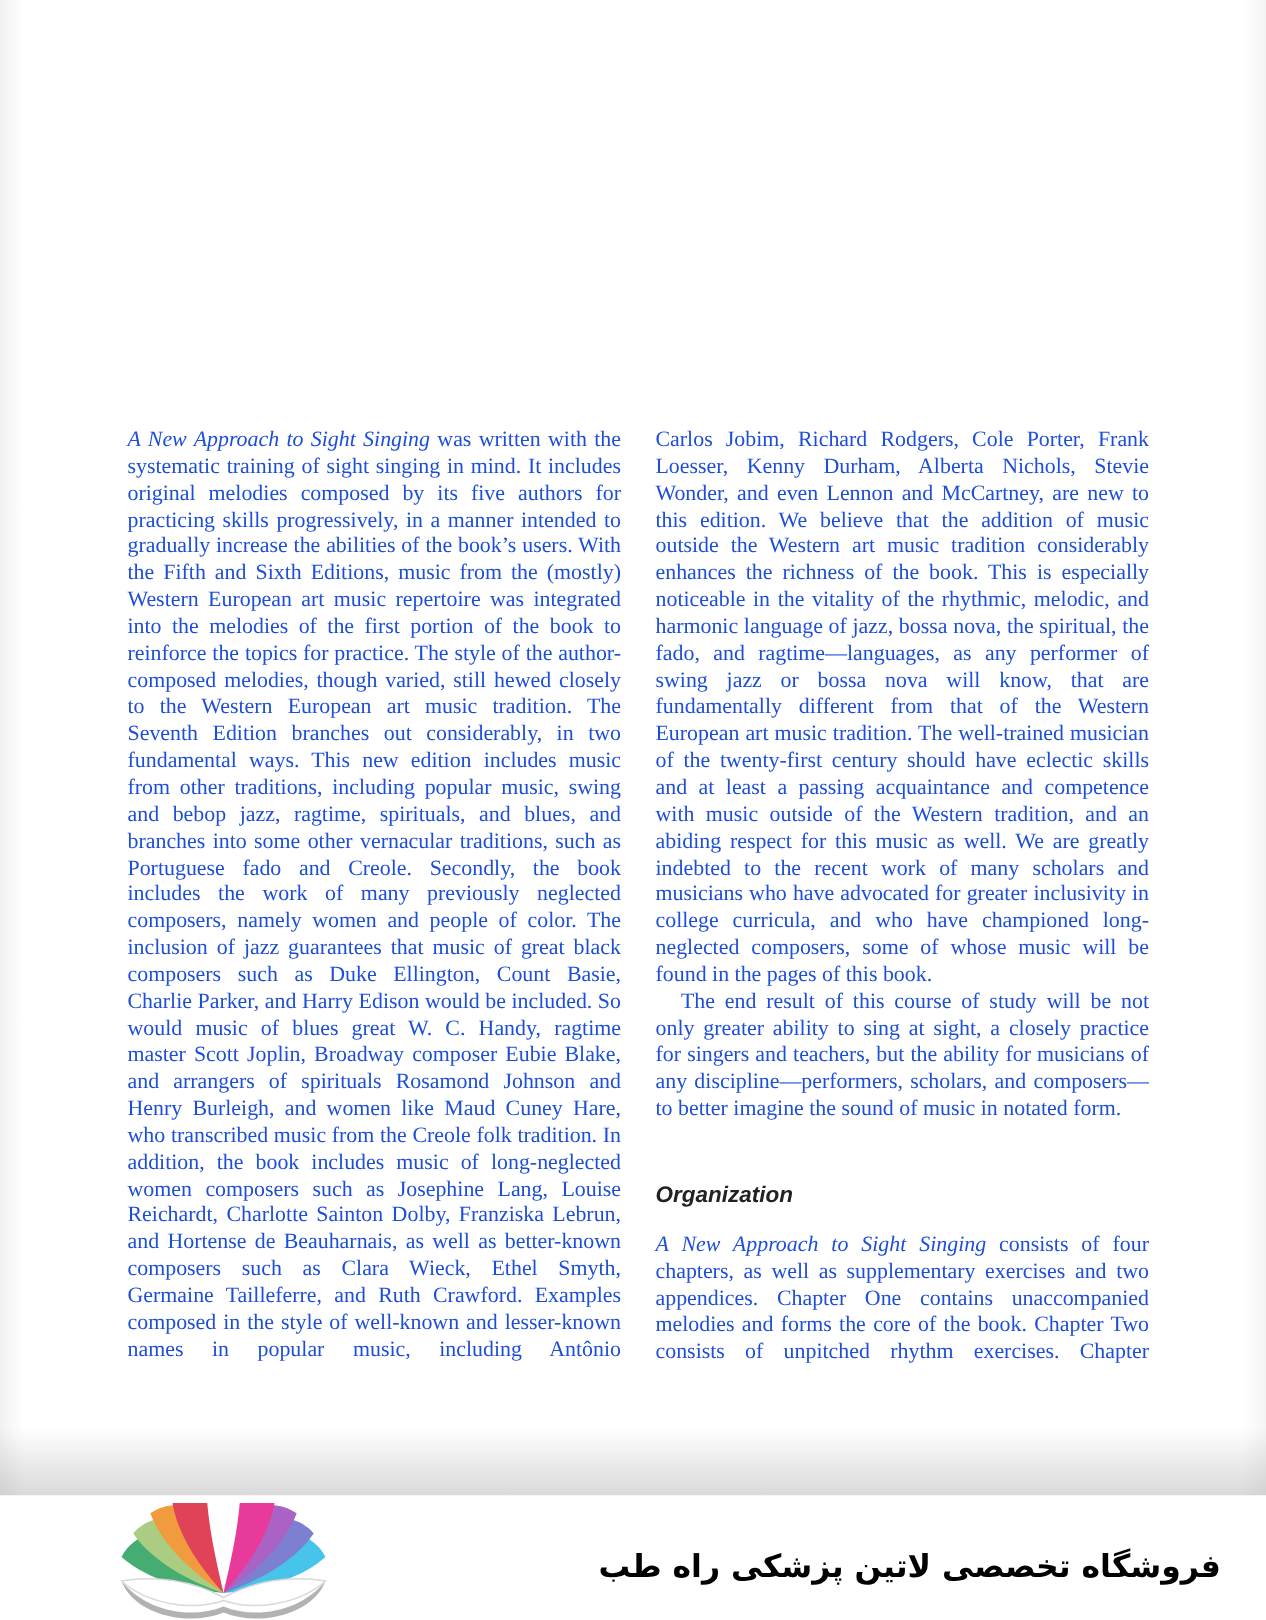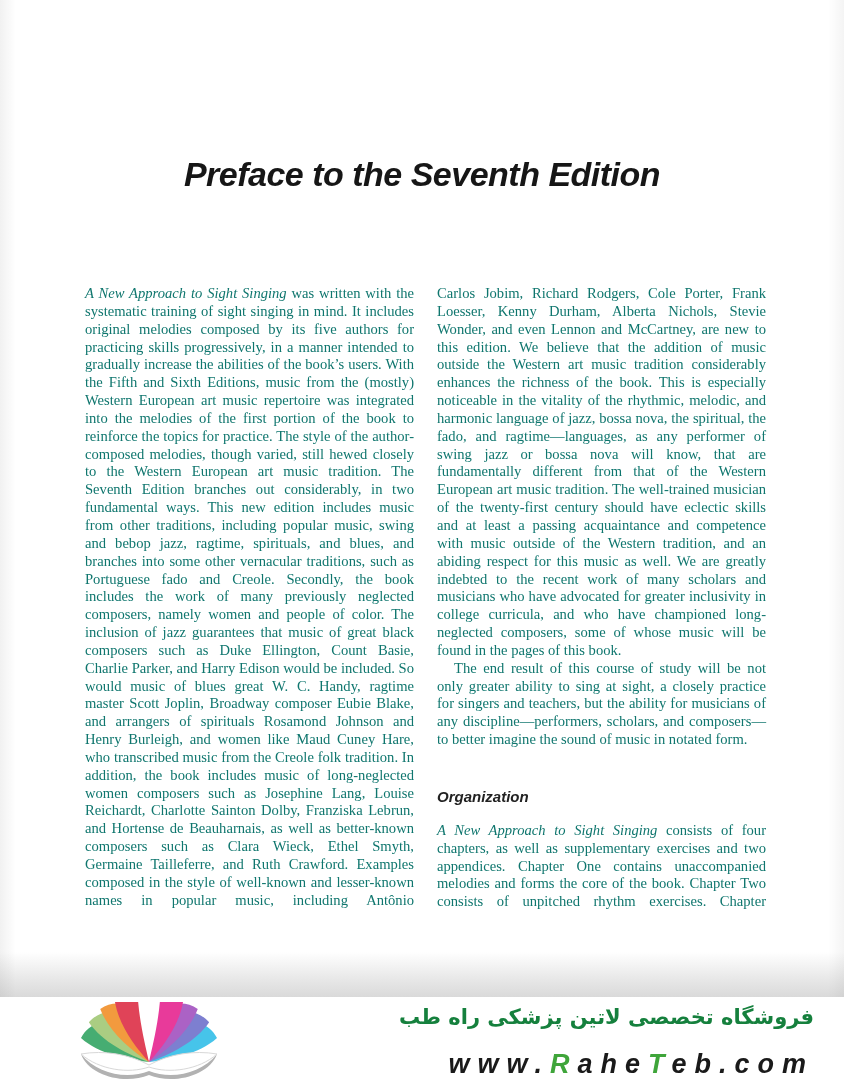--- a/index.html
+++ b/index.html
@@ -18,50 +18,49 @@
 
   .page-title{
     position:absolute;top:155px;left:0;width:844px;text-align:center;
     font-family:"Liberation Sans", sans-serif;font-weight:bold;font-style:italic;
     font-size:34px;color:#161616;letter-spacing:-0.5px;margin:0;
   }
 
   .columns{position:absolute;top:285px;left:85px;width:681px;display:flex;gap:23px;}
   .col{width:329px;}
   .body-text{
-    font-size:14.6px;line-height:17.85px;color:#0f766e;
+    font-size:14.6px;line-height:17.85px;color:#1d4ed8;
     text-align:justify;margin:0;
   }
   .cont{text-align-last:justify;}
   .lead-italic{font-style:italic;}
   .indent-p{text-indent:17px;}
   .section-heading{
     font-family:"Liberation Sans", sans-serif;font-weight:bold;font-style:italic;
     font-size:15px;color:#222222;margin:39px 0 17px 0;
   }
 
   .footer{position:absolute;left:0;top:997px;width:844px;height:83px;background:#ffffff;}
   .footer-logo{position:absolute;left:58px;top:5px;}
   .footer-text{position:absolute;right:30px;top:7px;text-align:right;}
   .persian-tagline{
     font-family:"DejaVu Sans", sans-serif;font-weight:bold;font-size:21px;
-    color:#15803d;direction:rtl;line-height:1.3;
+    color:#000000;direction:rtl;line-height:1.3;margin-top:27px;
   }
   .website-url{
     font-family:"Liberation Sans", sans-serif;font-weight:bold;font-size:27px;
     color:#1a1a1a;letter-spacing:8px;margin-top:18px;white-space:nowrap;font-style:italic;
   }
   .url-green{color:#3fa53a;}
 </style>
 </head>
 <body>
 
 <div class="scan-page">
 
-  <h1 class="page-title">Preface to the Seventh Edition</h1>
 
   <div class="columns">
     <div class="col">
       <p class="body-text cont"><span class="lead-italic">A New Approach to Sight Singing</span><span> was written with the systematic training of sight singing in mind. It includes original melodies composed by its five authors for practicing skills progressively, in a manner intended to gradually increase the abilities of the book’s users. With the Fifth and Sixth Editions, music from the (mostly) Western European art music repertoire was integrated into the melodies of the first portion of the book to reinforce the topics for practice. The style of the author-composed melodies, though varied, still hewed closely to the Western European art music tradition. The Seventh Edition branches out considerably, in two fundamental ways. This new edition includes music from other traditions, including popular music, swing and bebop jazz, ragtime, spirituals, and blues, and branches into some other vernacular traditions, such as Portuguese fado and Creole. Secondly, the book includes the work of many previously neglected composers, namely women and people of color. The inclusion of jazz guarantees that music of great black composers such as Duke Ellington, Count Basie, Charlie Parker, and Harry Edison would be included. So would music of blues great W. C. Handy, ragtime master Scott Joplin, Broadway composer Eubie Blake, and arrangers of spirituals Rosamond Johnson and Henry Burleigh, and women like Maud Cuney Hare, who transcribed music from the Creole folk tradition. In addition, the book includes music of long-neglected women composers such as Josephine Lang, Louise Reichardt, Charlotte Sainton Dolby, Franziska Lebrun, and Hortense de Beauharnais, as well as better-known composers such as Clara Wieck, Ethel Smyth, Germaine Tailleferre, and Ruth Crawford. Examples composed in the style of well-known and lesser-known names in popular music, including Antônio</span></p>
     </div>
     <div class="col">
       <p class="body-text">Carlos Jobim, Richard Rodgers, Cole Porter, Frank Loesser, Kenny Durham, Alberta Nichols, Stevie Wonder, and even Lennon and McCartney, are new to this edition. We believe that the addition of music outside the Western art music tradition considerably enhances the richness of the book. This is especially noticeable in the vitality of the rhythmic, melodic, and harmonic language of jazz, bossa nova, the spiritual, the fado, and ragtime—languages, as any performer of swing jazz or bossa nova will know, that are fundamentally different from that of the Western European art music tradition. The well-trained musician of the twenty-first century should have eclectic skills and at least a passing acquaintance and competence with music outside of the Western tradition, and an abiding respect for this music as well. We are greatly indebted to the recent work of many scholars and musicians who have advocated for greater inclusivity in college curricula, and who have championed long-neglected composers, some of whose music will be found in the pages of this book.</p>
       <p class="body-text indent-p">The end result of this course of study will be not only greater ability to sing at sight, a closely practice for singers and teachers, but the ability for musicians of any discipline—performers, scholars, and composers—to better imagine the sound of music in notated form.</p>
       <h2 class="section-heading">Organization</h2>
       <p class="body-text cont"><span class="lead-italic">A New Approach to Sight Singing</span><span> consists of four chapters, as well as supplementary exercises and two appendices. Chapter One contains unaccompanied melodies and forms the core of the book. Chapter Two consists of unpitched rhythm exercises. Chapter</span></p>

